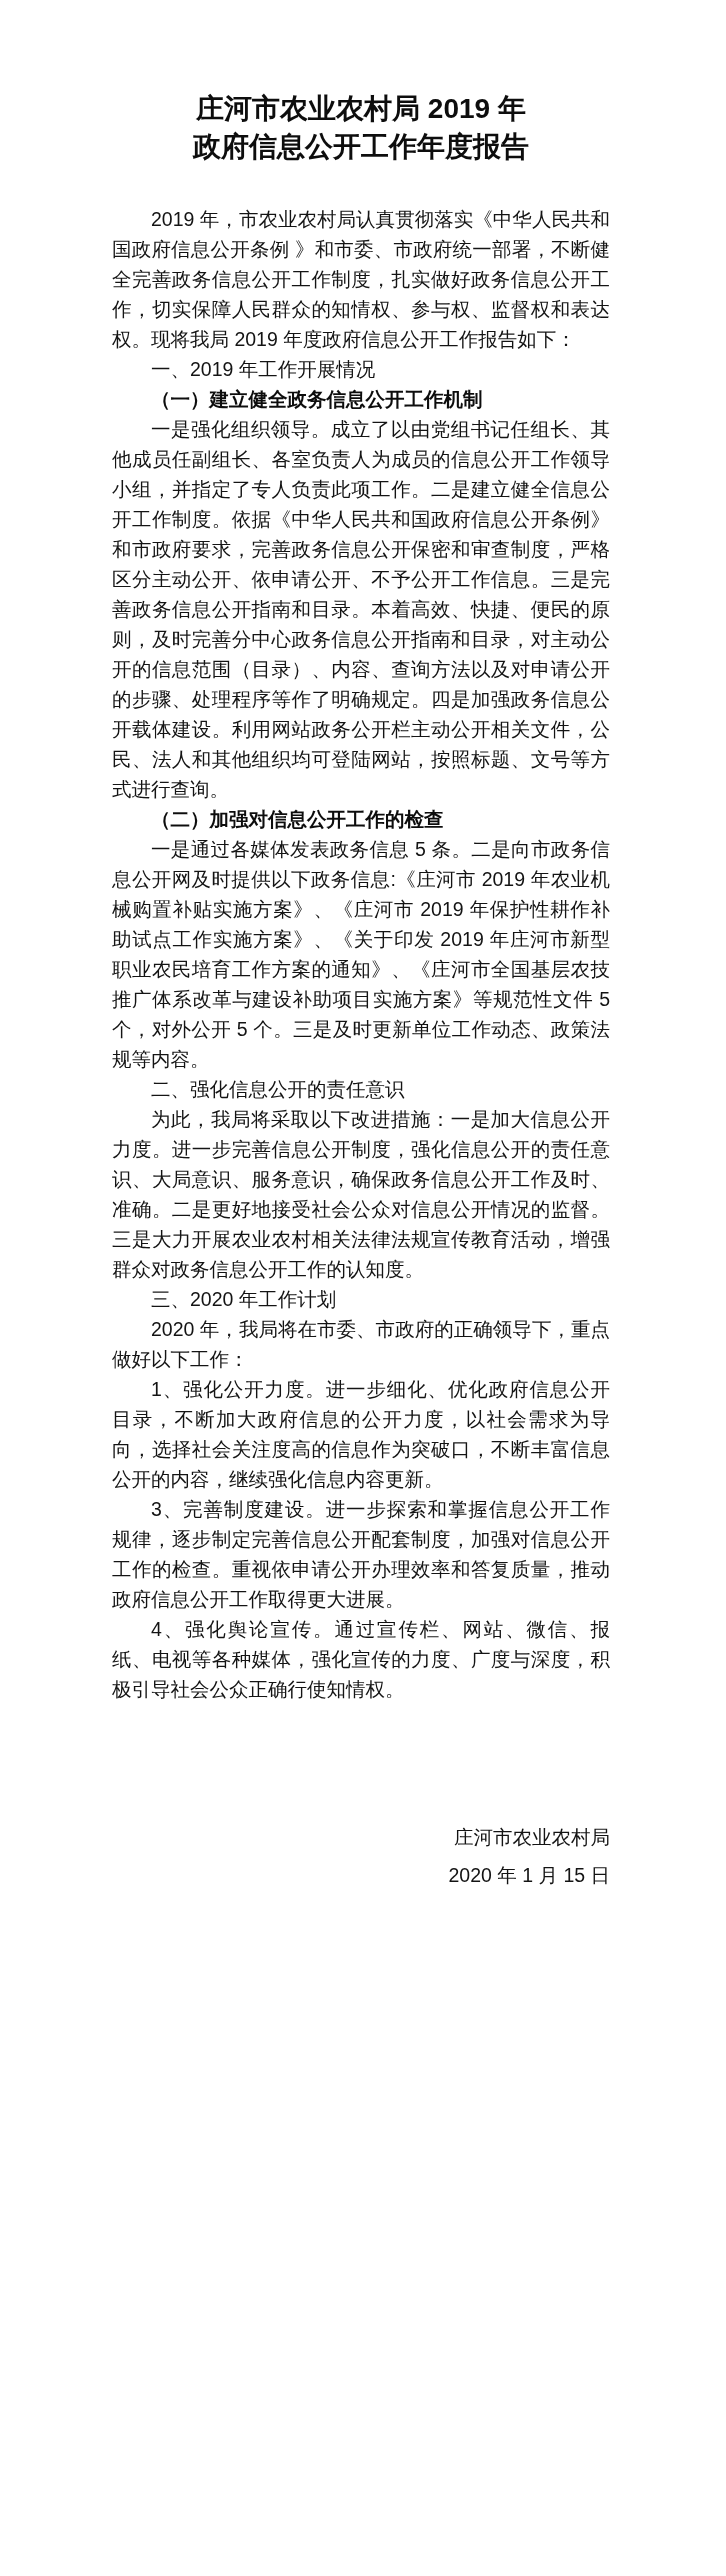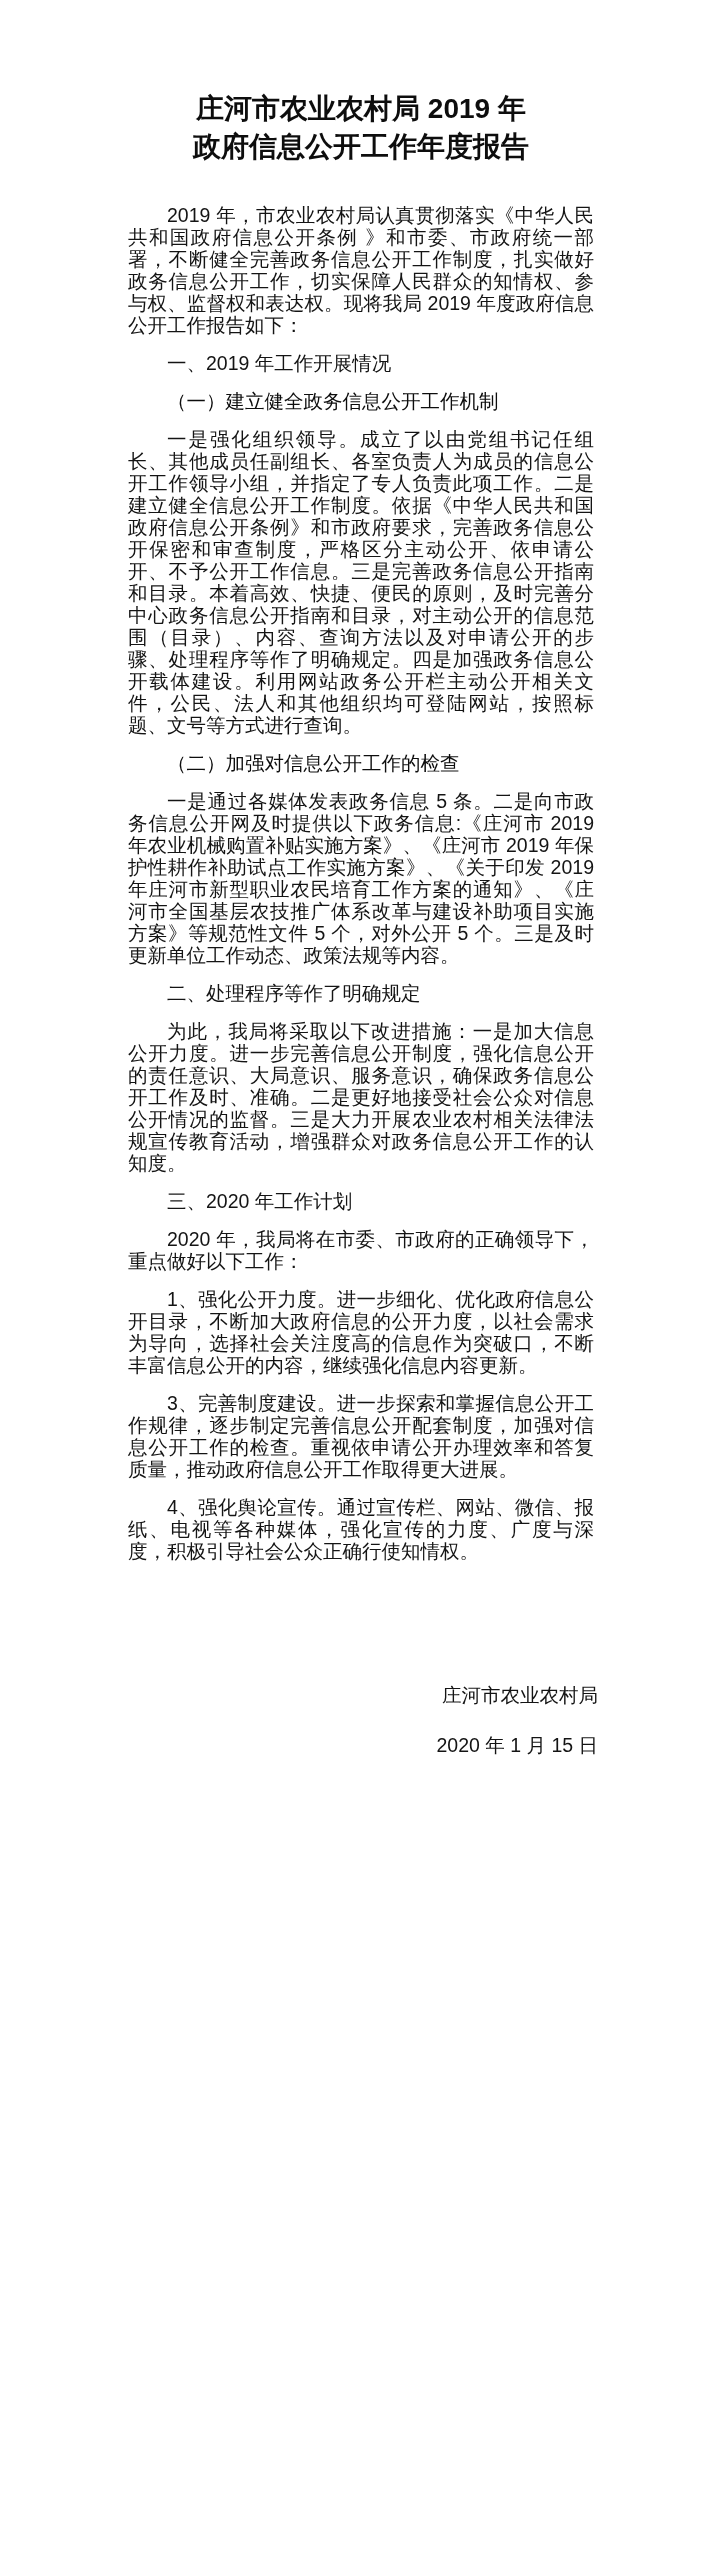--- a/index.html
+++ b/index.html
@@ -23,61 +23,61 @@
   }
   .doc-title {
     font-size: 28px;
     line-height: 38px;
     font-weight: bold;
     text-align: center;
     margin: 0 0 38px 0;
     color: #0d0d0d;
   }
   .doc-body p {
-    margin: 16px;
+    margin: 0;
     font-size: 19.5px;
-    line-height: 22px;
+    line-height: 30px;
     text-indent: 2em;
     text-align: justify;
     letter-spacing: 0;
     color: #141414;
   }
   .doc-body p.sub-heading {
-    font-weight: normal;
+    font-weight: bold;
     color: #0d0d0d;
   }
   .signature {
     margin-top: 114px;
     text-align: right;
     font-size: 19.5px;
     line-height: 38px;
     color: #141414;
   }
   .signature div {
-    margin: 12px;
+    margin: 0;
   }
 </style>
 </head>
 <body>
 
 <div class="page">
 
   <h1 class="doc-title">
     <span>庄河市农业农村局 2019 年</span><br>
     <span>政府信息公开工作年度报告</span>
   </h1>
 
   <div class="doc-body">
     <p>2019 年，市农业农村局认真贯彻落实《中华人民共和国政府信息公开条例 》和市委、市政府统一部署，不断健全完善政务信息公开工作制度，扎实做好政务信息公开工作，切实保障人民群众的知情权、参与权、监督权和表达权。现将我局 2019 年度政府信息公开工作报告如下：</p>
     <p>一、2019 年工作开展情况</p>
     <p class="sub-heading">（一）建立健全政务信息公开工作机制</p>
     <p>一是强化组织领导。成立了以由党组书记任组长、其他成员任副组长、各室负责人为成员的信息公开工作领导小组，并指定了专人负责此项工作。二是建立健全信息公开工作制度。依据《中华人民共和国政府信息公开条例》和市政府要求，完善政务信息公开保密和审查制度，严格区分主动公开、依申请公开、不予公开工作信息。三是完善政务信息公开指南和目录。本着高效、快捷、便民的原则，及时完善分中心政务信息公开指南和目录，对主动公开的信息范围（目录）、内容、查询方法以及对申请公开的步骤、处理程序等作了明确规定。四是加强政务信息公开载体建设。利用网站政务公开栏主动公开相关文件，公民、法人和其他组织均可登陆网站，按照标题、文号等方式进行查询。</p>
     <p class="sub-heading">（二）加强对信息公开工作的检查</p>
     <p>一是通过各媒体发表政务信息 5 条。二是向市政务信息公开网及时提供以下政务信息:《庄河市 2019 年农业机械购置补贴实施方案》、《庄河市 2019 年保护性耕作补助试点工作实施方案》、《关于印发 2019 年庄河市新型职业农民培育工作方案的通知》、《庄河市全国基层农技推广体系改革与建设补助项目实施方案》等规范性文件 5 个，对外公开 5 个。三是及时更新单位工作动态、政策法规等内容。</p>
-    <p>二、处理程序等作了明确规定</p>
+    <p>二、强化信息公开的责任意识</p>
     <p>为此，我局将采取以下改进措施：一是加大信息公开力度。进一步完善信息公开制度，强化信息公开的责任意识、大局意识、服务意识，确保政务信息公开工作及时、准确。二是更好地接受社会公众对信息公开情况的监督。三是大力开展农业农村相关法律法规宣传教育活动，增强群众对政务信息公开工作的认知度。</p>
     <p>三、2020 年工作计划</p>
     <p>2020 年，我局将在市委、市政府的正确领导下，重点做好以下工作：</p>
     <p>1、强化公开力度。进一步细化、优化政府信息公开目录，不断加大政府信息的公开力度，以社会需求为导向，选择社会关注度高的信息作为突破口，不断丰富信息公开的内容，继续强化信息内容更新。</p>
     <p>3、完善制度建设。进一步探索和掌握信息公开工作规律，逐步制定完善信息公开配套制度，加强对信息公开工作的检查。重视依申请公开办理效率和答复质量，推动政府信息公开工作取得更大进展。</p>
     <p>4、强化舆论宣传。通过宣传栏、网站、微信、报纸、电视等各种媒体，强化宣传的力度、广度与深度，积极引导社会公众正确行使知情权。</p>
   </div>
 
   <div class="signature">
     <div>庄河市农业农村局</div>

